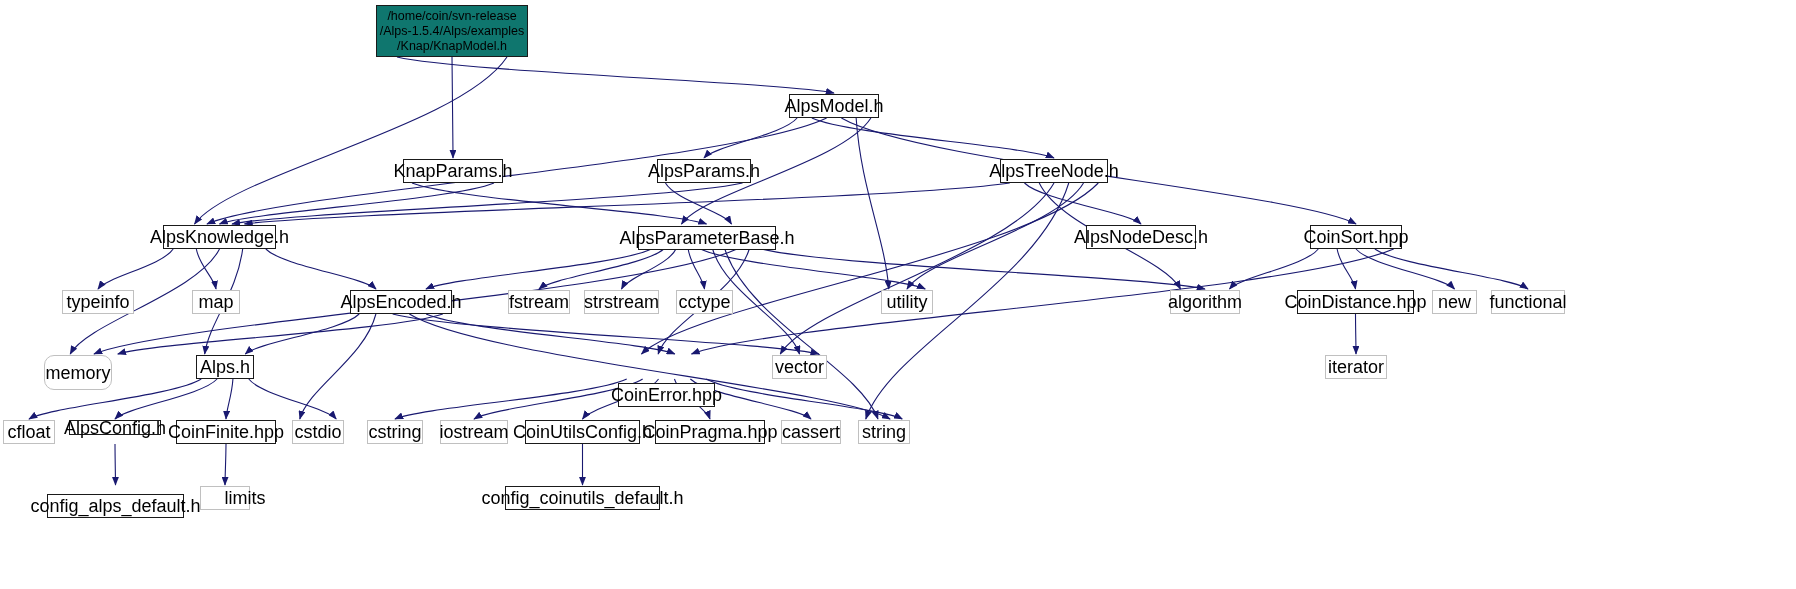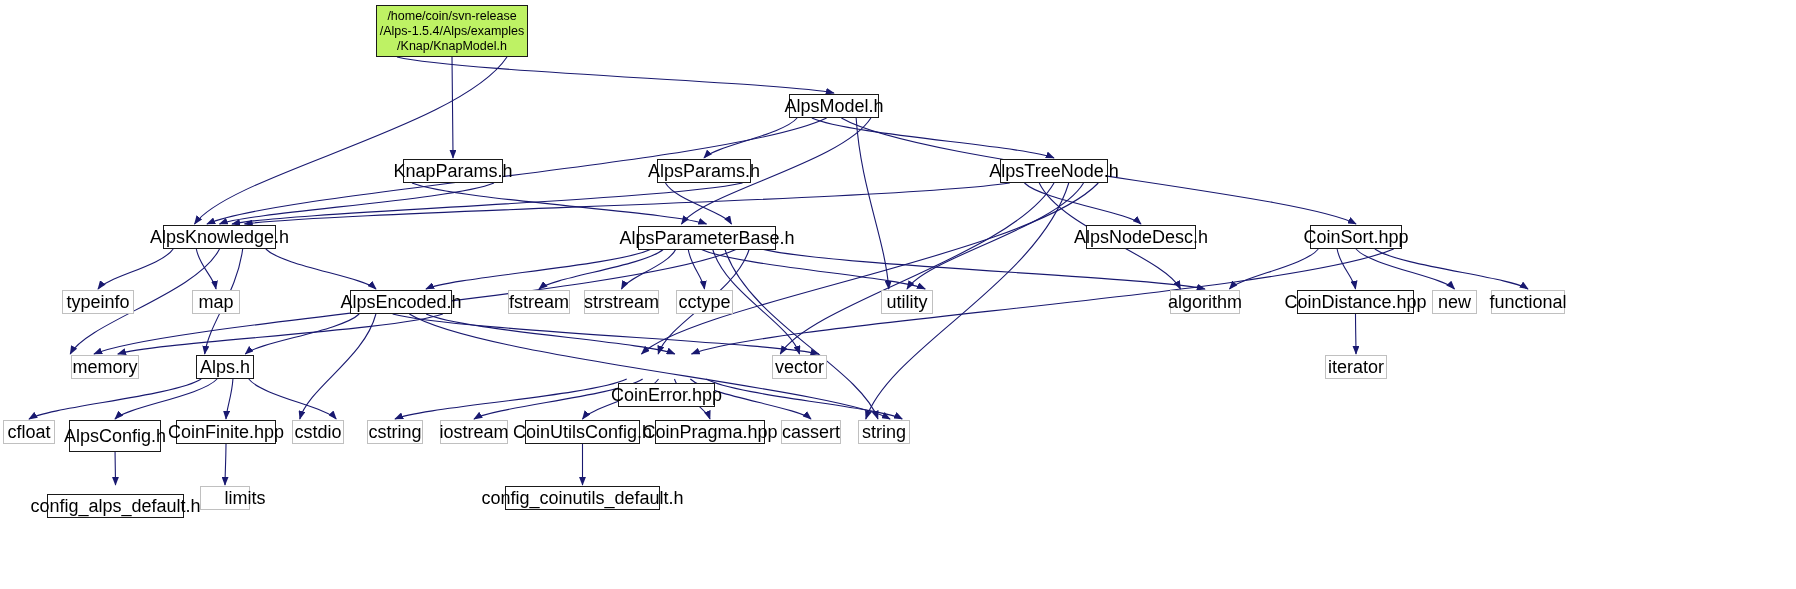--- a/index.html
+++ b/index.html
@@ -4,21 +4,21 @@
 <style>
   html,body{margin:0;padding:0;background:#ffffff;}
   #canvas{position:relative;width:1796px;height:589px;overflow:hidden;
           font-family:"Liberation Sans", sans-serif;background:#fff;}
   svg#edges{position:absolute;left:0;top:0;width:1796px;height:589px;}
   .node{position:absolute;box-sizing:border-box;display:flex;align-items:center;
         justify-content:center;text-align:center;background:#ffffff;
         border:1px solid #c0c0c0;color:#000;font-size:18px;line-height:14px;
         white-space:pre;}
   .node.hdr{border:1.4px solid #1a1a1a;}
-  .node.root{background:#bef264;border:1.4px solid #1a1a1a;font-size:12.5px;
+  .node.root{background:#0f766e;border:1.4px solid #1a1a1a;font-size:12.5px;
              line-height:15px;}
 </style>
 </head>
 <body>
 
 <div id="canvas">
   <svg id="edges">
     <defs>
       <marker id="ah" markerWidth="9" markerHeight="7" refX="8.2" refY="3.5" orient="auto" markerUnits="userSpaceOnUse">
         <path d="M0,0 L9,3.5 L0,7 Z" fill="#191970"></path>
@@ -103,27 +103,27 @@
       <div class="node" style="left: 192px; top: 290px; width: 48px; height: 24px;">map</div>
       <div class="node hdr" style="left: 350px; top: 290px; width: 102px; height: 24px;">AlpsEncoded.h</div>
       <div class="node" style="left: 508px; top: 290px; width: 62px; height: 24px;">fstream</div>
       <div class="node" style="left: 584px; top: 290px; width: 75px; height: 24px;">strstream</div>
       <div class="node" style="left: 676px; top: 290px; width: 57px; height: 24px;">cctype</div>
       <div class="node" style="left: 881px; top: 290px; width: 52px; height: 24px;">utility</div>
       <div class="node" style="left: 1170px; top: 290px; width: 70px; height: 24px;">algorithm</div>
       <div class="node hdr" style="left: 1297px; top: 290px; width: 117px; height: 24px;">CoinDistance.hpp</div>
       <div class="node" style="left: 1432px; top: 290px; width: 45px; height: 24px;">new</div>
       <div class="node" style="left: 1491px; top: 290px; width: 74px; height: 24px;">functional</div>
-      <div class="node" style="left: 71px; top: 355px; width: 68px; height: 24px;">memory</div>
+      <div class="node" style="left: 44px; top: 355px; width: 68px; height: 35px; border-radius: 10px;">memory</div>
       <div class="node hdr" style="left: 196px; top: 355px; width: 58px; height: 24px;">Alps.h</div>
       <div class="node hdr" style="left: 618px; top: 355px; width: 97px; height: 24px; margin-top: 28px;">CoinError.hpp</div>
       <div class="node" style="left: 772px; top: 355px; width: 55px; height: 24px;">vector</div>
       <div class="node" style="left: 1325px; top: 355px; width: 62px; height: 24px;">iterator</div>
       <div class="node" style="left: 3px; top: 420px; width: 52px; height: 24px;">cfloat</div>
-      <div class="node hdr" style="left: 69px; top: 420px; width: 92px; height: 32px;">AlpsConfig.h</div>
+      <div class="node hdr" style="left: 69px; top: 420px; width: 92px; height: 15px;">AlpsConfig.h</div>
       <div class="node hdr" style="left: 176px; top: 420px; width: 100px; height: 24px;">CoinFinite.hpp</div>
       <div class="node" style="left: 292px; top: 420px; width: 52px; height: 24px;">cstdio</div>
       <div class="node" style="left: 367px; top: 420px; width: 56px; height: 24px;">cstring</div>
       <div class="node" style="left: 440px; top: 420px; width: 68px; height: 24px;">iostream</div>
       <div class="node hdr" style="left: 525px; top: 420px; width: 115px; height: 24px;">CoinUtilsConfig.h</div>
       <div class="node hdr" style="left: 655px; top: 420px; width: 110px; height: 24px;">CoinPragma.hpp</div>
       <div class="node" style="left: 781px; top: 420px; width: 60px; height: 24px;">cassert</div>
       <div class="node" style="left: 858px; top: 420px; width: 52px; height: 24px;">string</div>
       <div class="node" style="left: 200px; top: 486px; width: 50px; height: 24px; padding-left: 40px;">limits</div>
       <div class="node hdr" style="left: 47px; top: 486px; width: 137px; height: 24px; margin-top: 8px;">config_alps_default.h</div>

